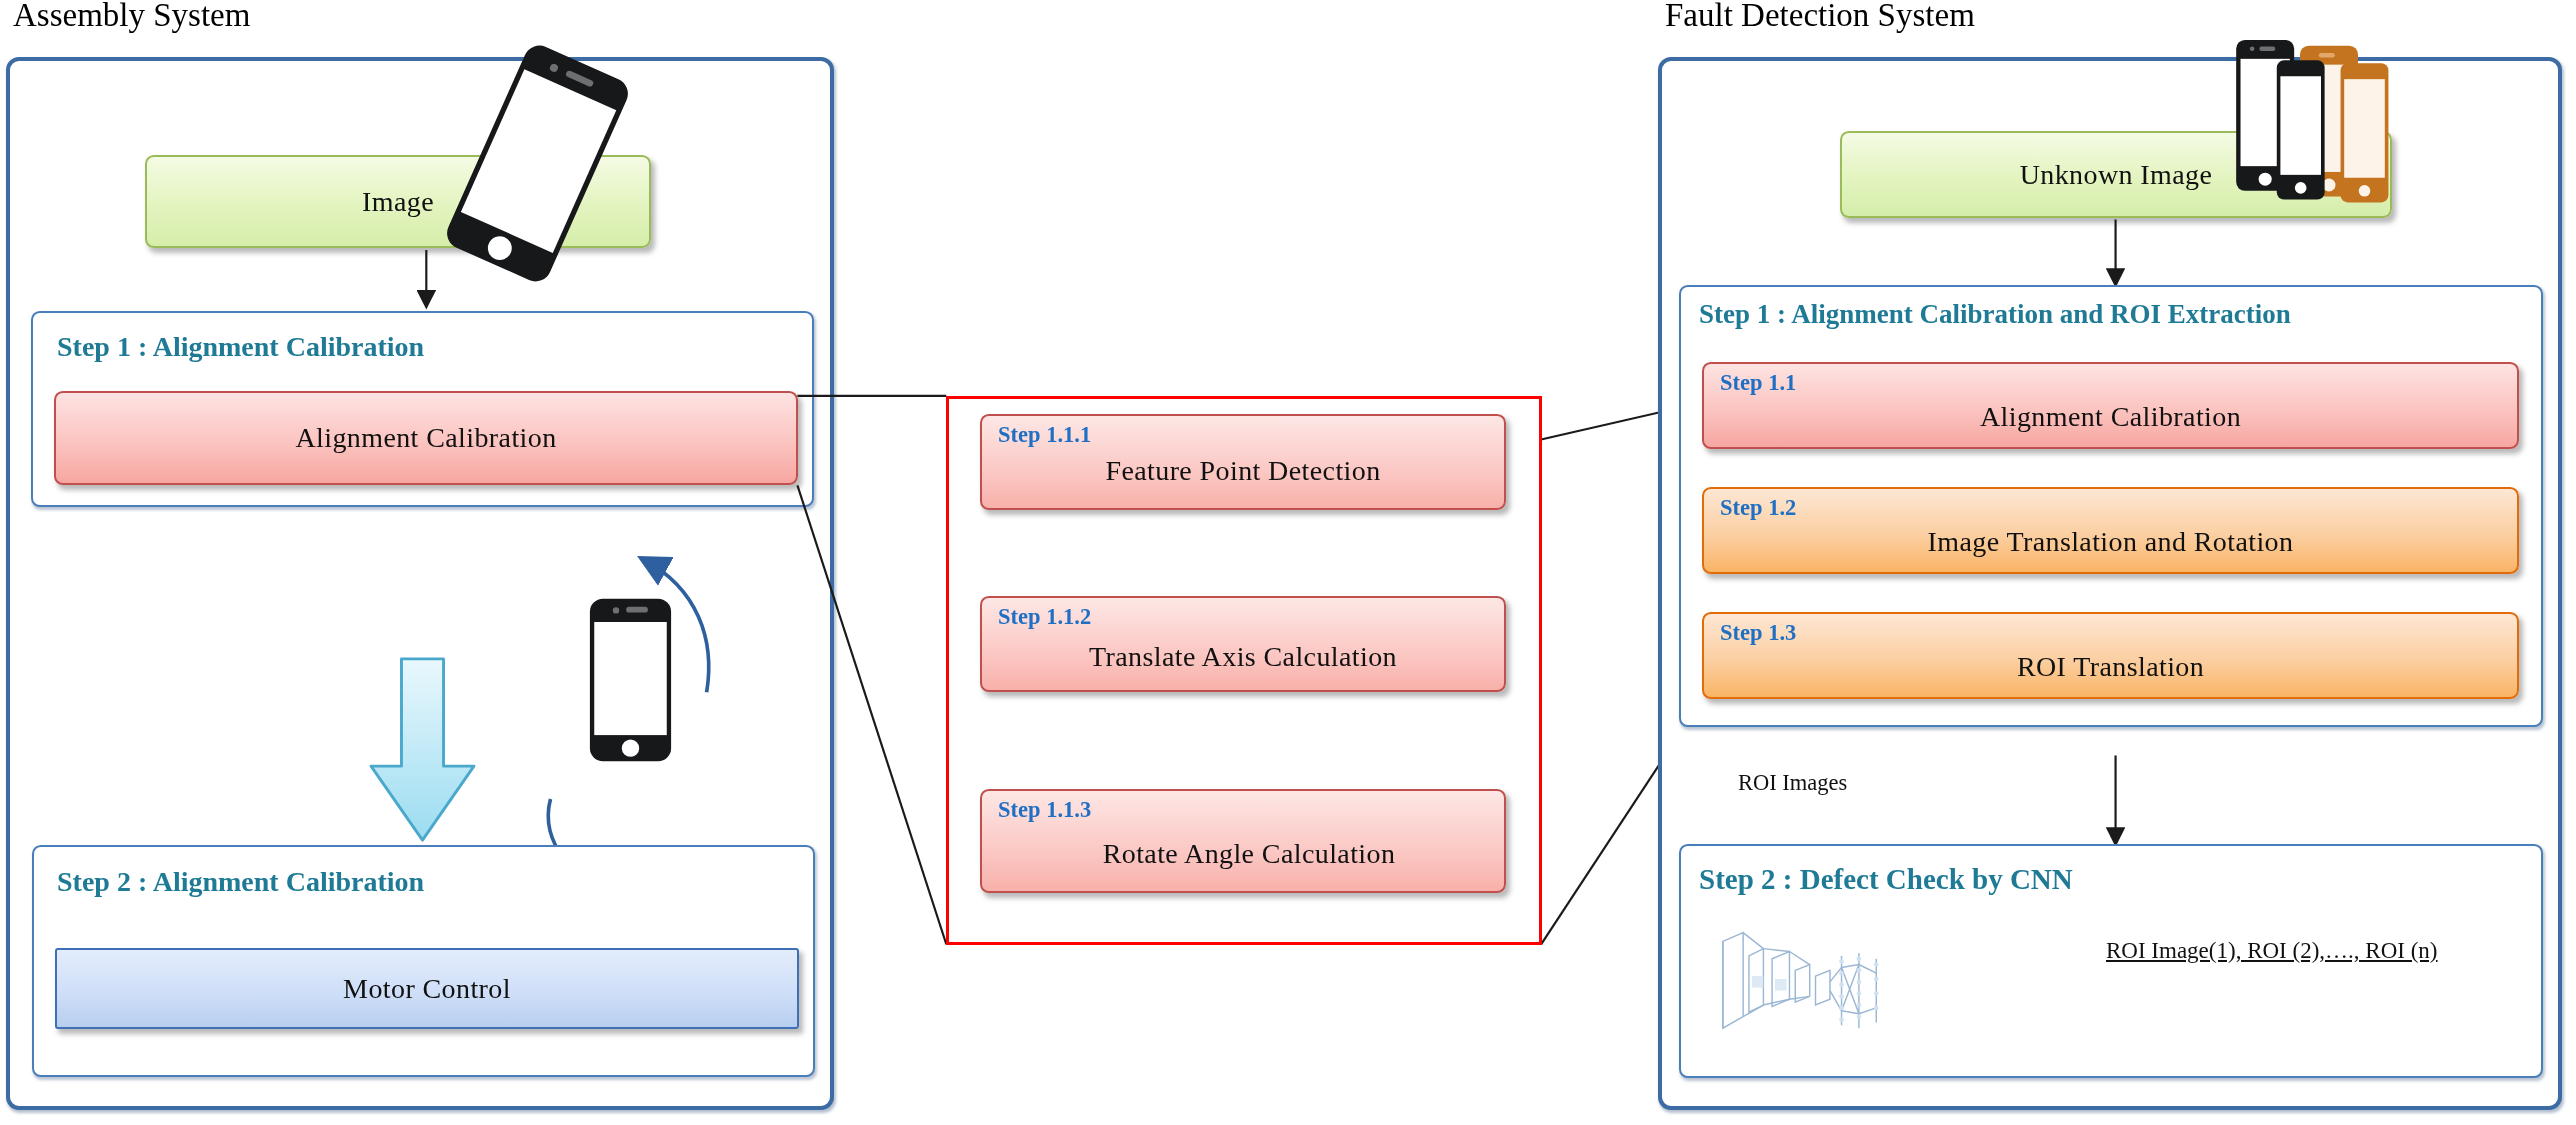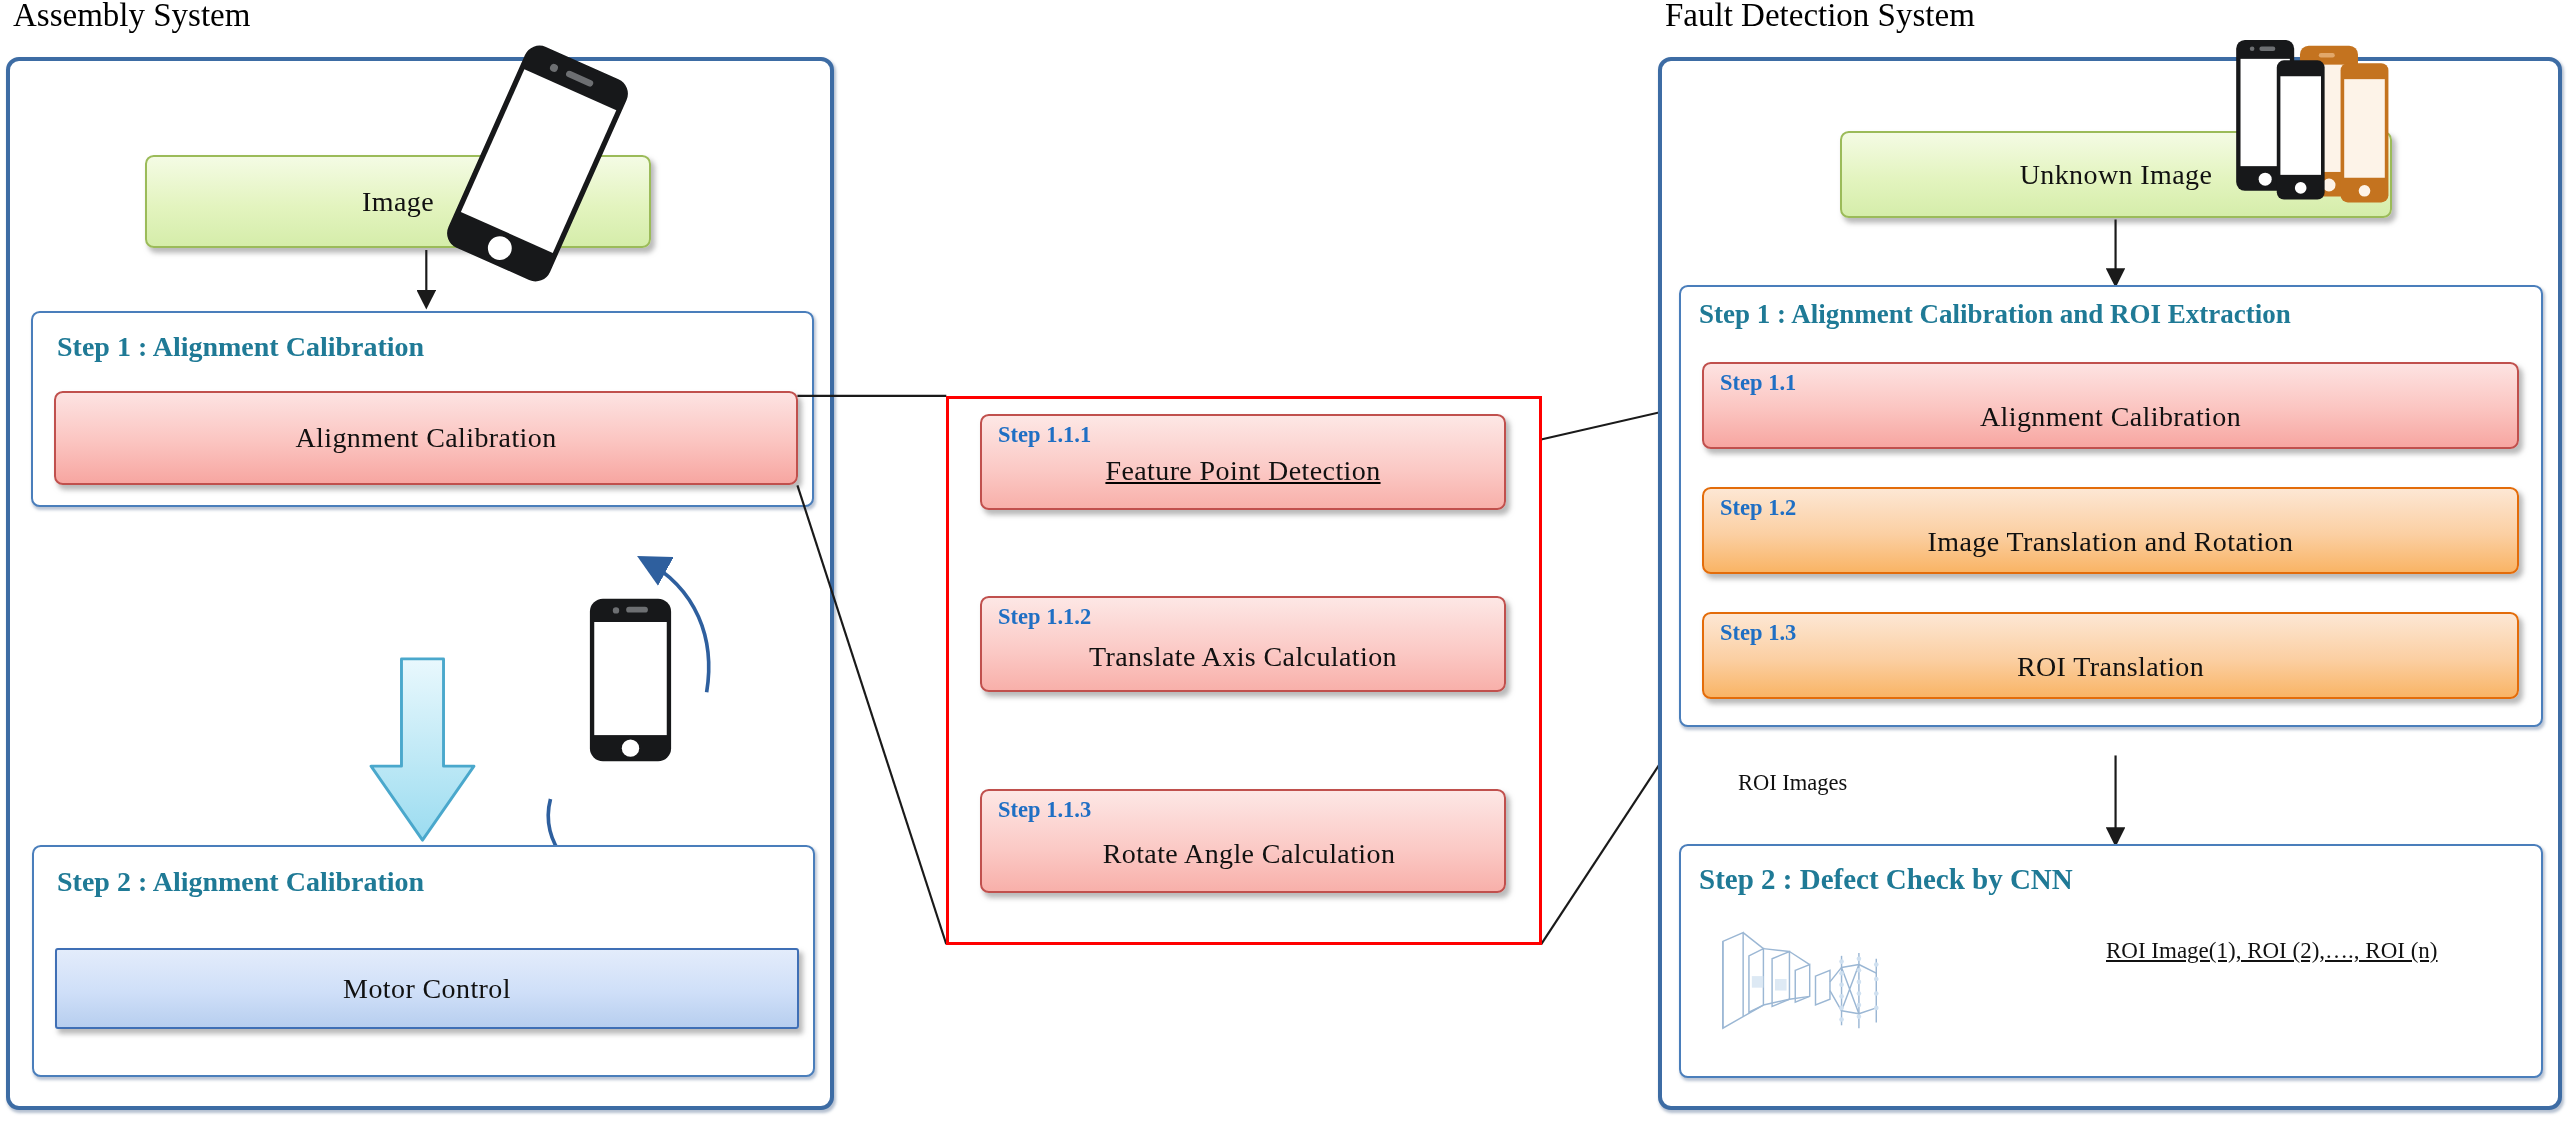--- a/index.html
+++ b/index.html
@@ -142,21 +142,21 @@
 
     <line x1="2122" y1="605" x2="2545" y2="508" stroke="#1a1a1a" stroke-width="3"></line>
 
     <line x1="2122" y1="1300" x2="2545" y2="657" stroke="#1a1a1a" stroke-width="3"></line>
   </svg>
 
   <div class="red-frame" style="left:946px;top:396px;width:596px;height:549px;"></div>
 
   <div class="box pink-lite" style="left:980px;top:414px;width:526px;height:96px;">
     <span class="tag">Step 1.1.1</span>
-    <div class="body" style="top:18px;text-decoration:underline;">
+    <div class="body" style="top:18px;">
       <span class="lbl">Feature Point Detection</span>
     </div>
   </div>
 
   <div class="box pink-lite" style="left:980px;top:596px;width:526px;height:96px;">
     <span class="tag">Step 1.1.2</span>
     <div class="body" style="top:26px;text-align:center;">
       <span class="lbl">Translate  Axis  Calculation</span>
     </div>
   </div>

